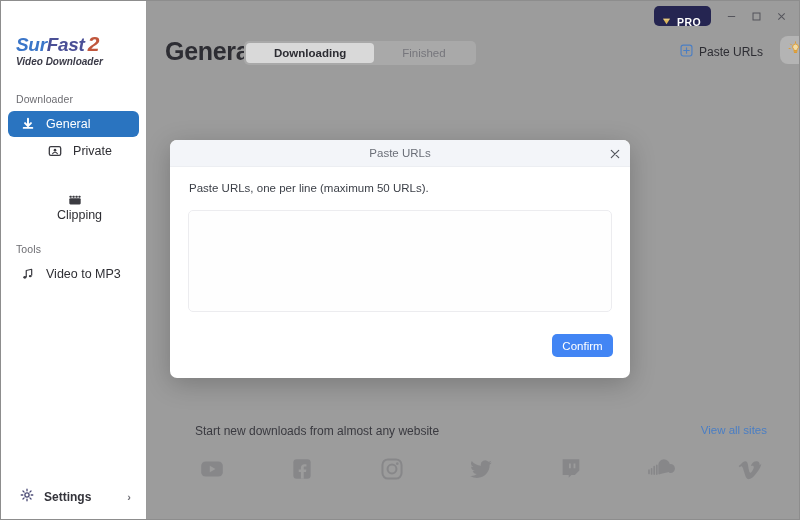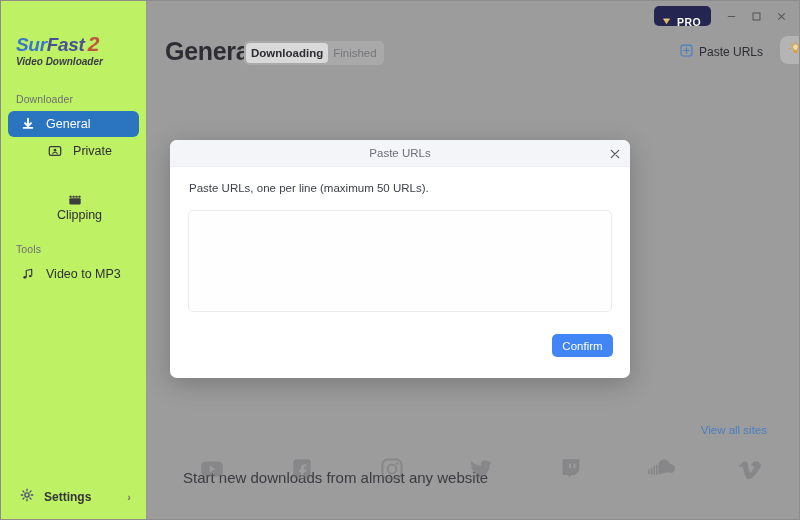--- a/index.html
+++ b/index.html
@@ -22,21 +22,21 @@
     inset: 0;
     width: 800px;
     height: 520px;
   }
 
   
   #sidebar {
     position: absolute;
     left: 0; top: 0;
     width: 147px; height: 520px;
-    background: #bef264;
+    background: #ffffff;
     border-right: 1px solid #9a9a9a;
   }
 
   #logo-block {
     position: absolute;
     left: 16px; top: 33px;
     user-select: none;
   }
   .logo-main {
     font-size: 19px;
@@ -180,21 +180,21 @@
     left: 97px; top: 41px;
     height: 24px;
     background: #a9a9a9;
     border-radius: 5px;
     display: flex;
     align-items: center;
     padding: 2px;
   }
   .seg-tab {
     height: 20px;
-    padding: 0 5px;
+    padding: 0 28px;
     border-radius: 4px;
     display: flex;
     align-items: center;
     font-size: 11.5px;
     color: #76767c;
     cursor: pointer;
     white-space: nowrap;
   }
   .seg-tab.active {
     background: #d9d9d9;
@@ -225,24 +225,23 @@
     border-radius: 8px 0 0 8px;
     display: flex;
     align-items: center;
     justify-content: center;
     cursor: pointer;
   }
 
   
   #promo-text {
     position: absolute;
-    left: 36px; top: 424px;
-    font-size: 15px;
+    left: 48px; top: 424px;
+    font-size: 12px;
     color: #3a3a40;
-    margin-top: 45px;
   }
   #view-all-sites {
     position: absolute;
     right: 33px; top: 424px;
     font-size: 11.5px;
     color: #4a7ec4;
     cursor: pointer;
   }
   #site-icons {
     position: absolute;

